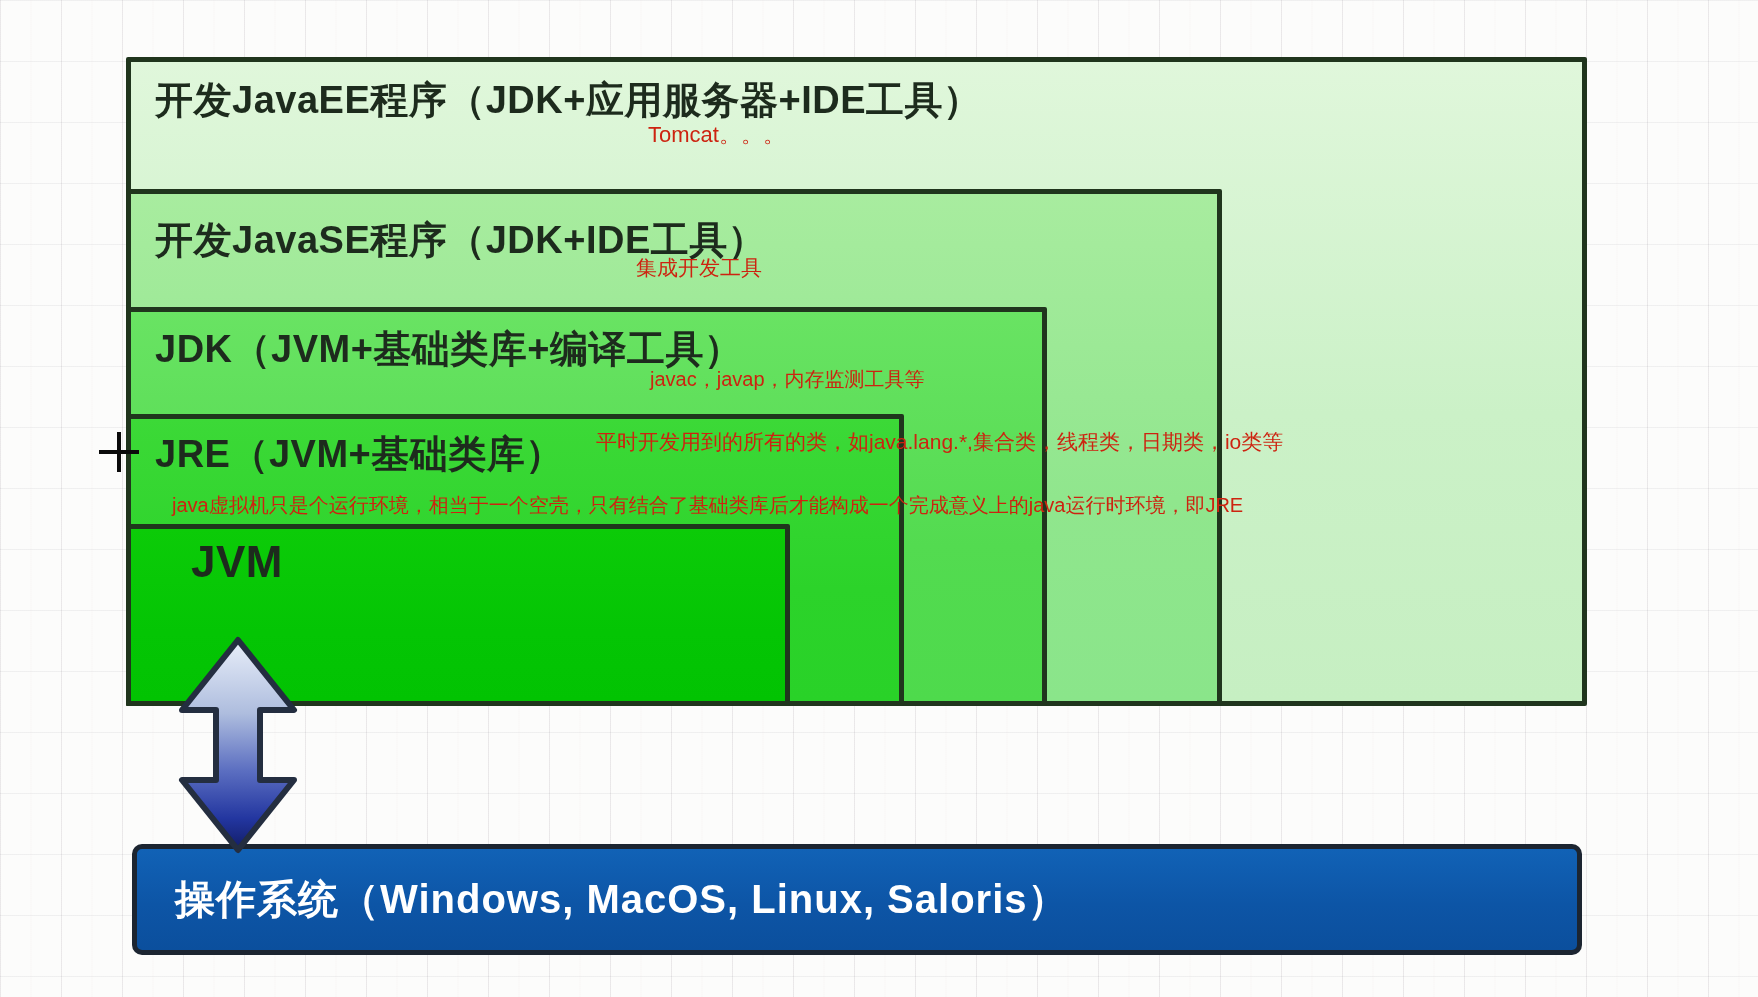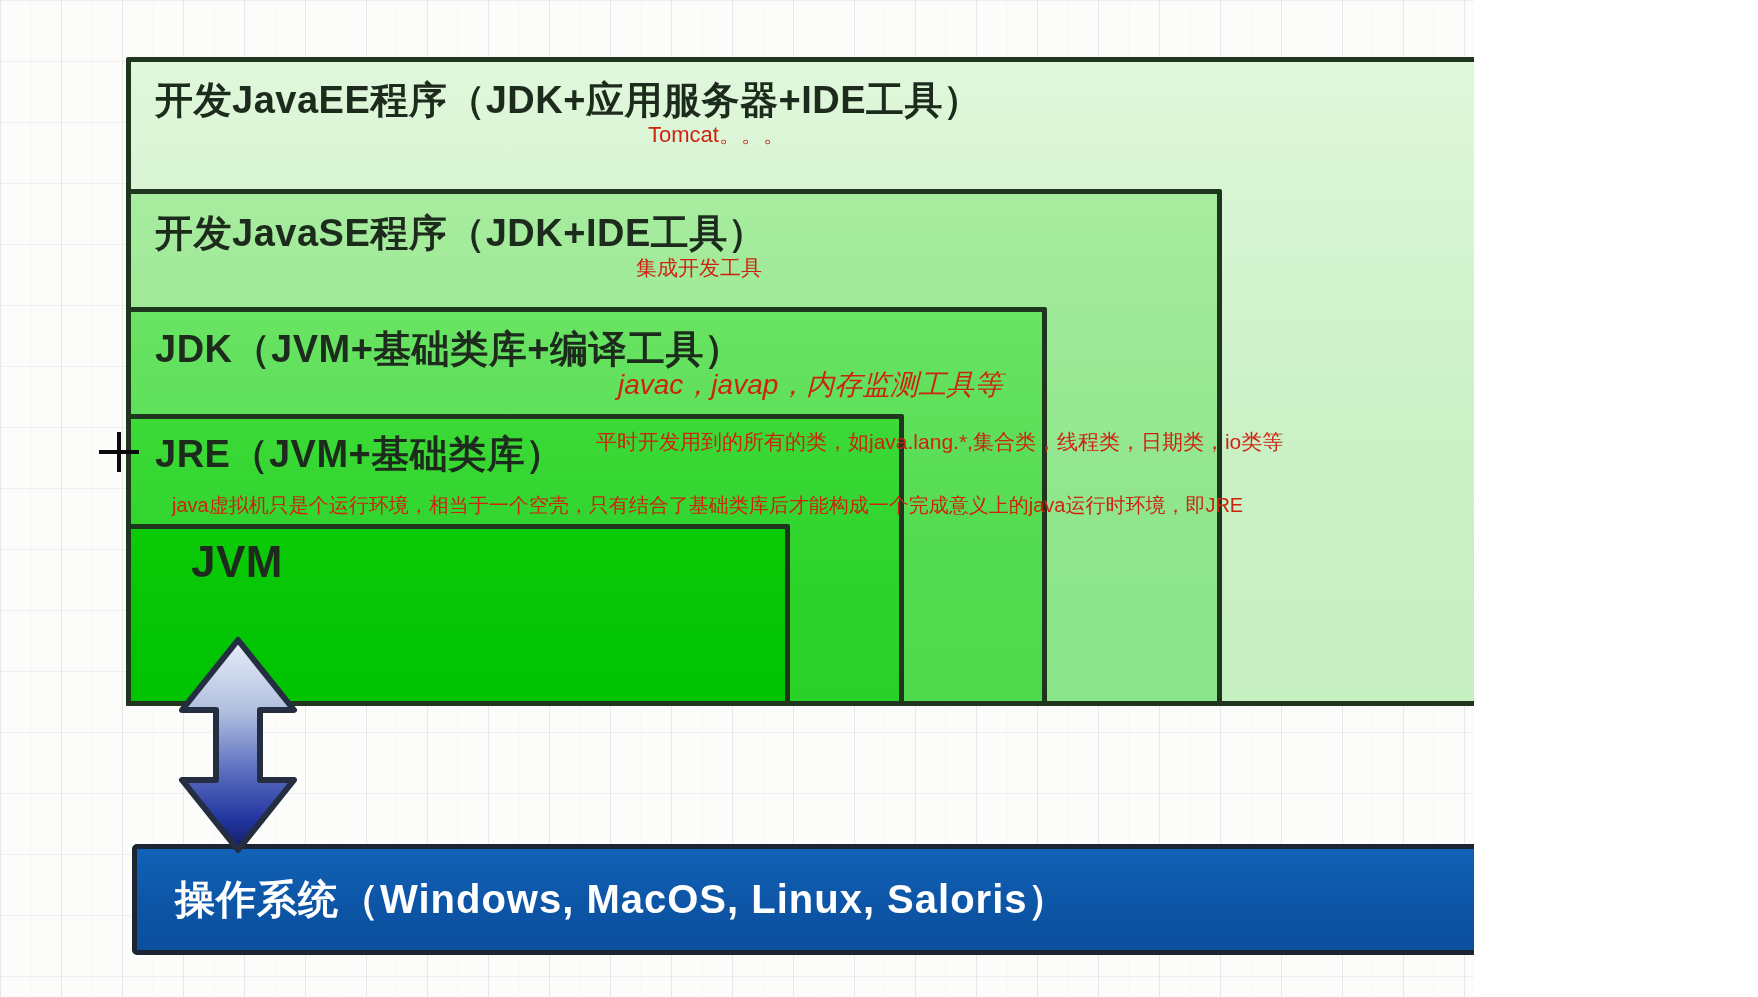--- a/index.html
+++ b/index.html
@@ -2,21 +2,21 @@
 <html><head>
 <meta charset="utf-8">
 <style>
   html,body{margin:0;padding:0;}
   body{
     font-family:"Liberation Sans","DejaVu Sans",sans-serif;
     background:#ffffff;
   }
   .page{
     position:relative;
-    width:1474px;height:997px;
+    width:1758px;height:997px;
     overflow:hidden;
     background-color:#fcfcfb;
     background-image:
       linear-gradient(to right, rgba(130,130,145,0.12) 1px, transparent 1px),
       linear-gradient(to bottom, rgba(130,130,145,0.10) 1px, transparent 1px),
       linear-gradient(to right, rgba(190,150,150,0.05) 1px, transparent 1px);
     background-size:61px 61px, 61px 61px, 30.5px 61px;
   }
   .layer-box{
     position:absolute;
@@ -34,42 +34,42 @@
     background:linear-gradient(180deg,#3cd937 0%,#2cd32a 60%,#29d228 100%);}
   #box-jvm{left:126px;top:524px;width:664px;height:182px;
     background:linear-gradient(180deg,#0ccb08 0%,#04c504 60%,#02c302 100%);}
   .layer-title{
     font-weight:700;
     color:#1d2b1d;
     letter-spacing:0.5px;
     white-space:nowrap;
   }
   #box-javaee .layer-title{font-size:38px;padding:13px 0 0 24px;}
-  #box-javase .layer-title{font-size:38px;padding:14px 0 0 24px;}
+  #box-javase .layer-title{font-size:38px;padding:21px 0 0 24px;}
   #box-jdk   .layer-title{font-size:38px;padding:12px 0 0 24px;}
   #box-jre   .layer-title{font-size:38px;padding:10px 0 0 24px;}
   #box-jvm   .layer-title{font-size:44px;padding:8px 0 0 24px;margin-left:36px;}
   .note{
     position:absolute;
     color:#cd2310;
     white-space:nowrap;
     z-index:50;
   }
   #note-tomcat   {left:648px;top:120px;font-size:22px;}
   #note-javase   {left:636px;top:254px;font-size:21px;}
-  #note-jdk      {left:618px;top:366px;font-size:28px;font-style:italic;}
+  #note-jdk      {left:650px;top:366px;font-size:20px;}
   #note-jre-inline{left:596px;top:428px;font-size:21px;}
   #note-jre-below{left:172px;top:472px;font-size:20px;margin-top:20px;}
   #note-jvm      {left:174px;top:598px;font-size:22px;}
   #box-os{
     position:absolute;
     box-sizing:border-box;
     left:132px;top:844px;width:1450px;height:111px;
     border:5px solid #1c2531;
-    border-radius:5px;
+    border-radius:10px;
     background:linear-gradient(180deg,#1162b6 0%,#0d55a6 55%,#0b4f9d 100%);
     display:flex;align-items:center;
     z-index:30;
   }
   #box-os .os-title{
     font-weight:700;color:#ffffff;font-size:40px;
     padding-left:38px;letter-spacing:1px;white-space:nowrap;
   }
   #arrow-updown{
     position:absolute;left:168px;top:634px;width:142px;height:222px;z-index:40;

